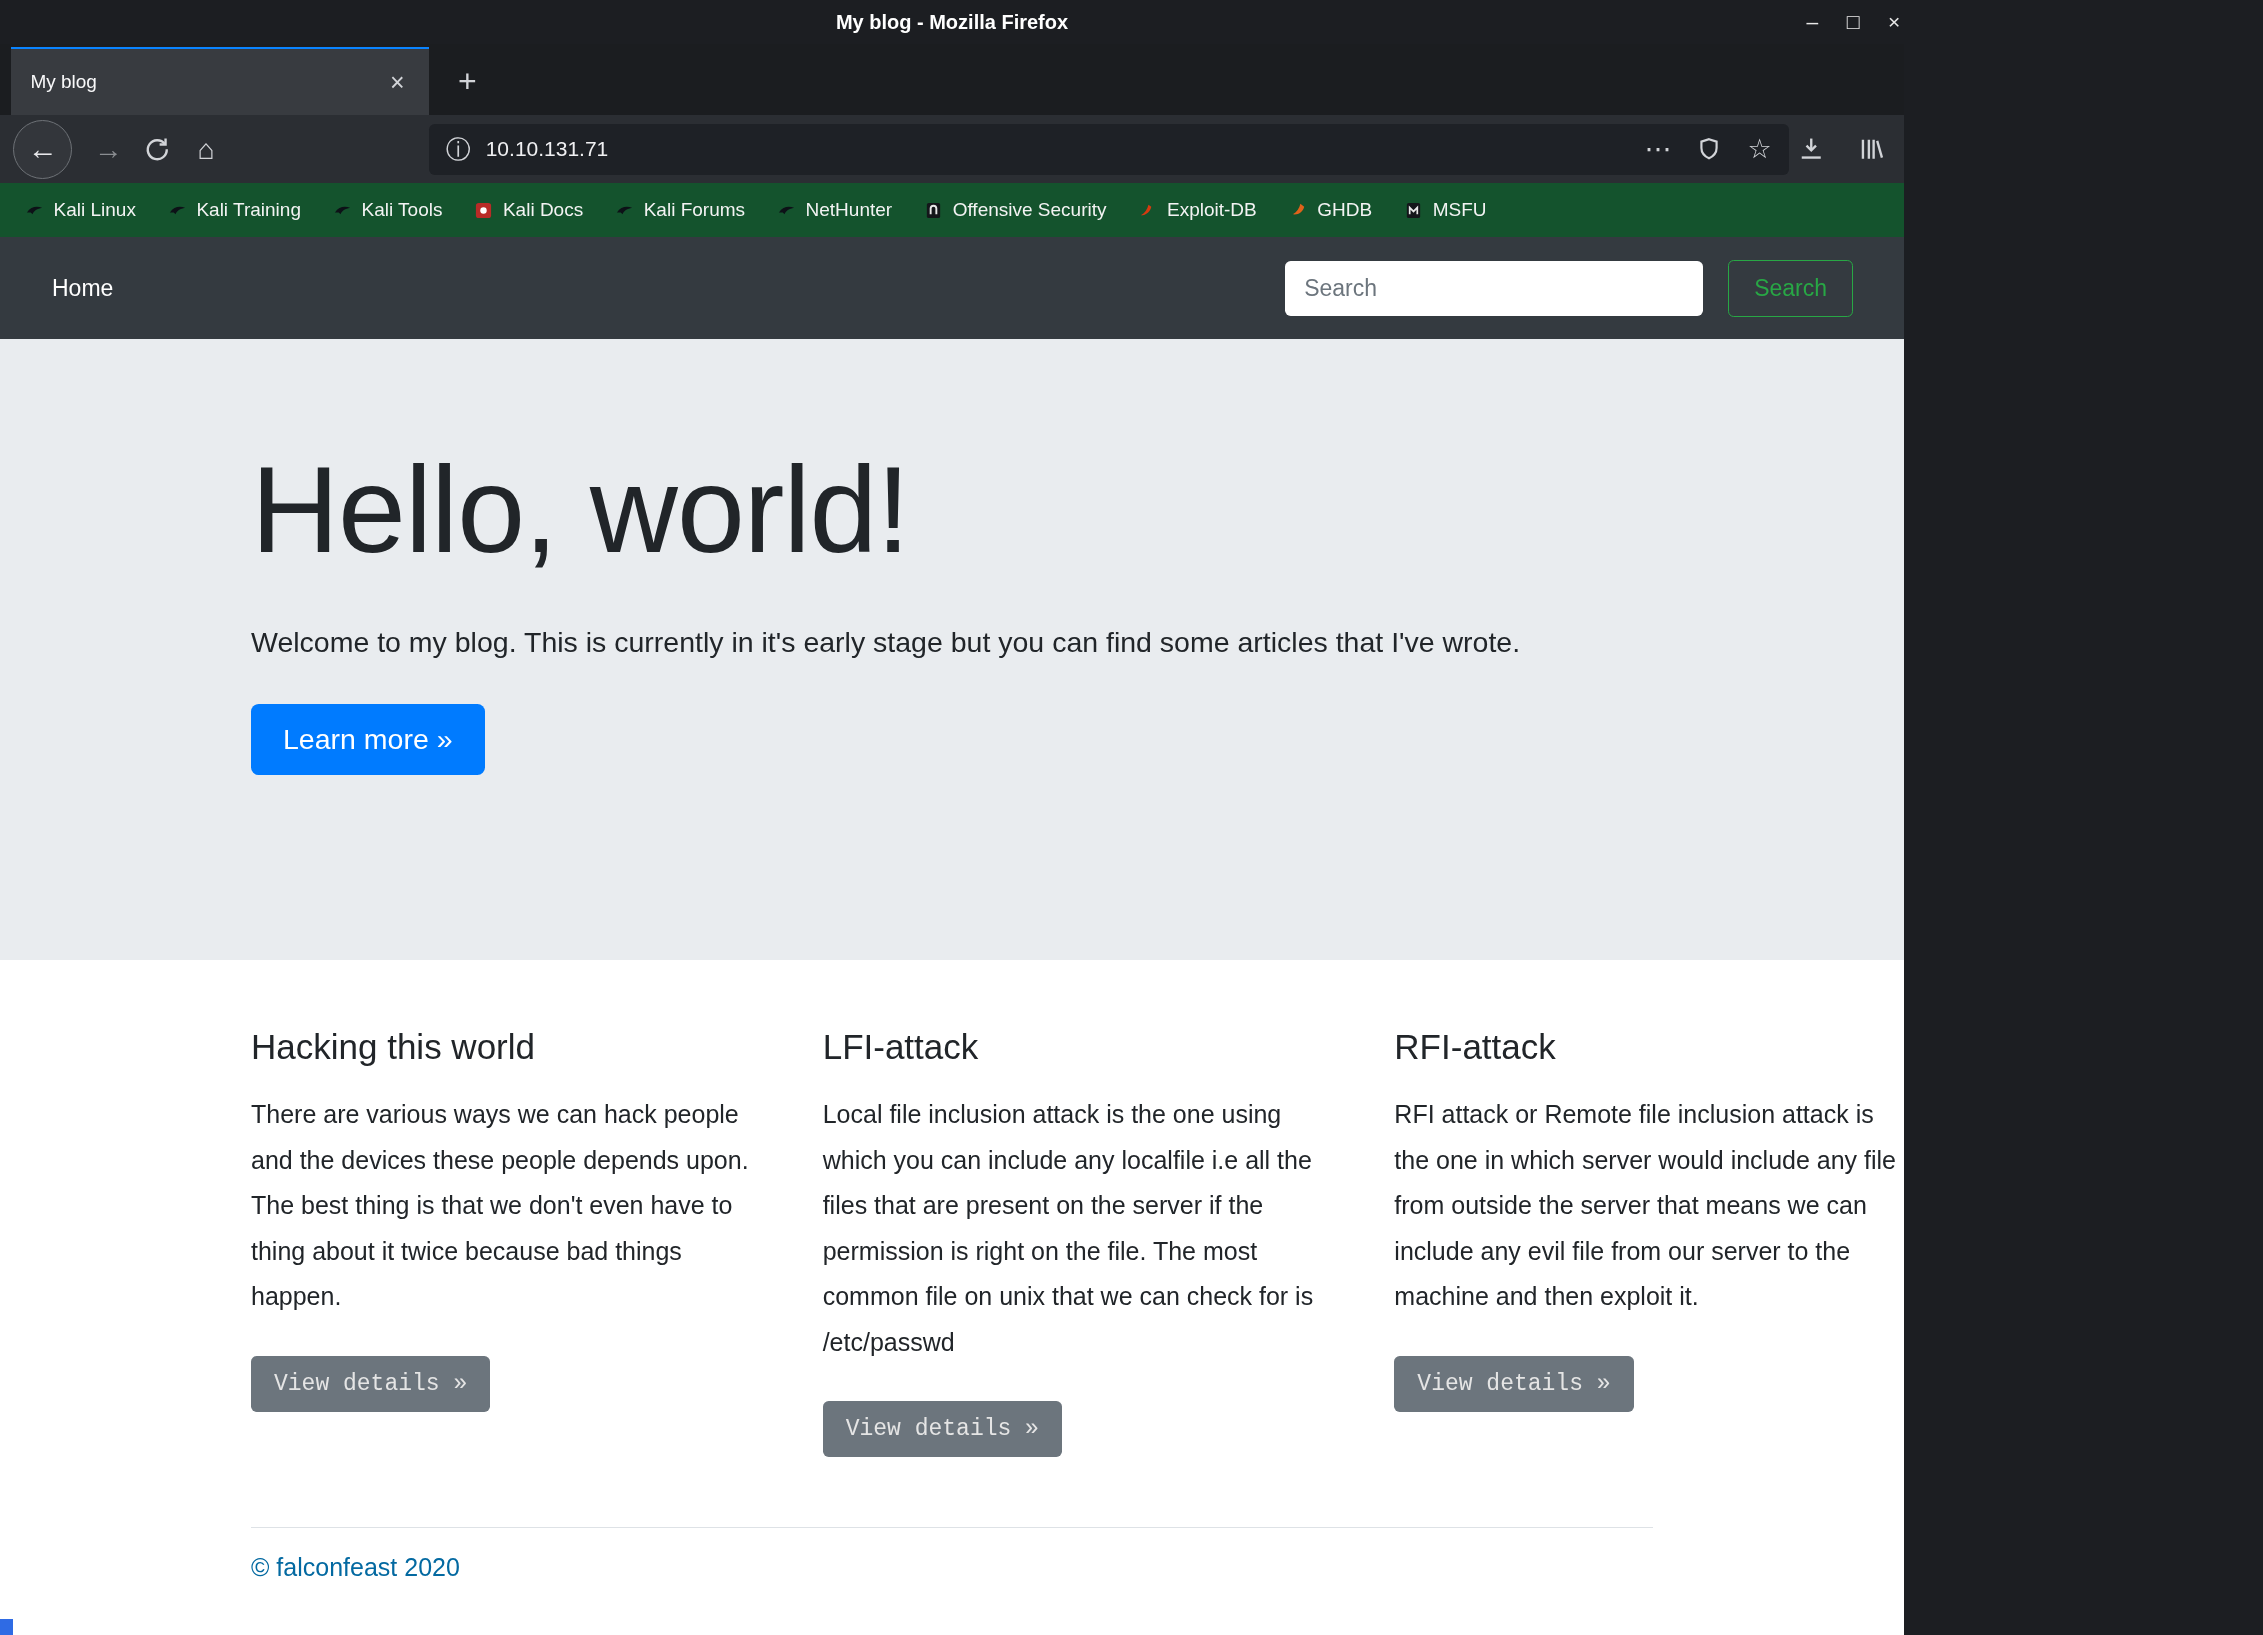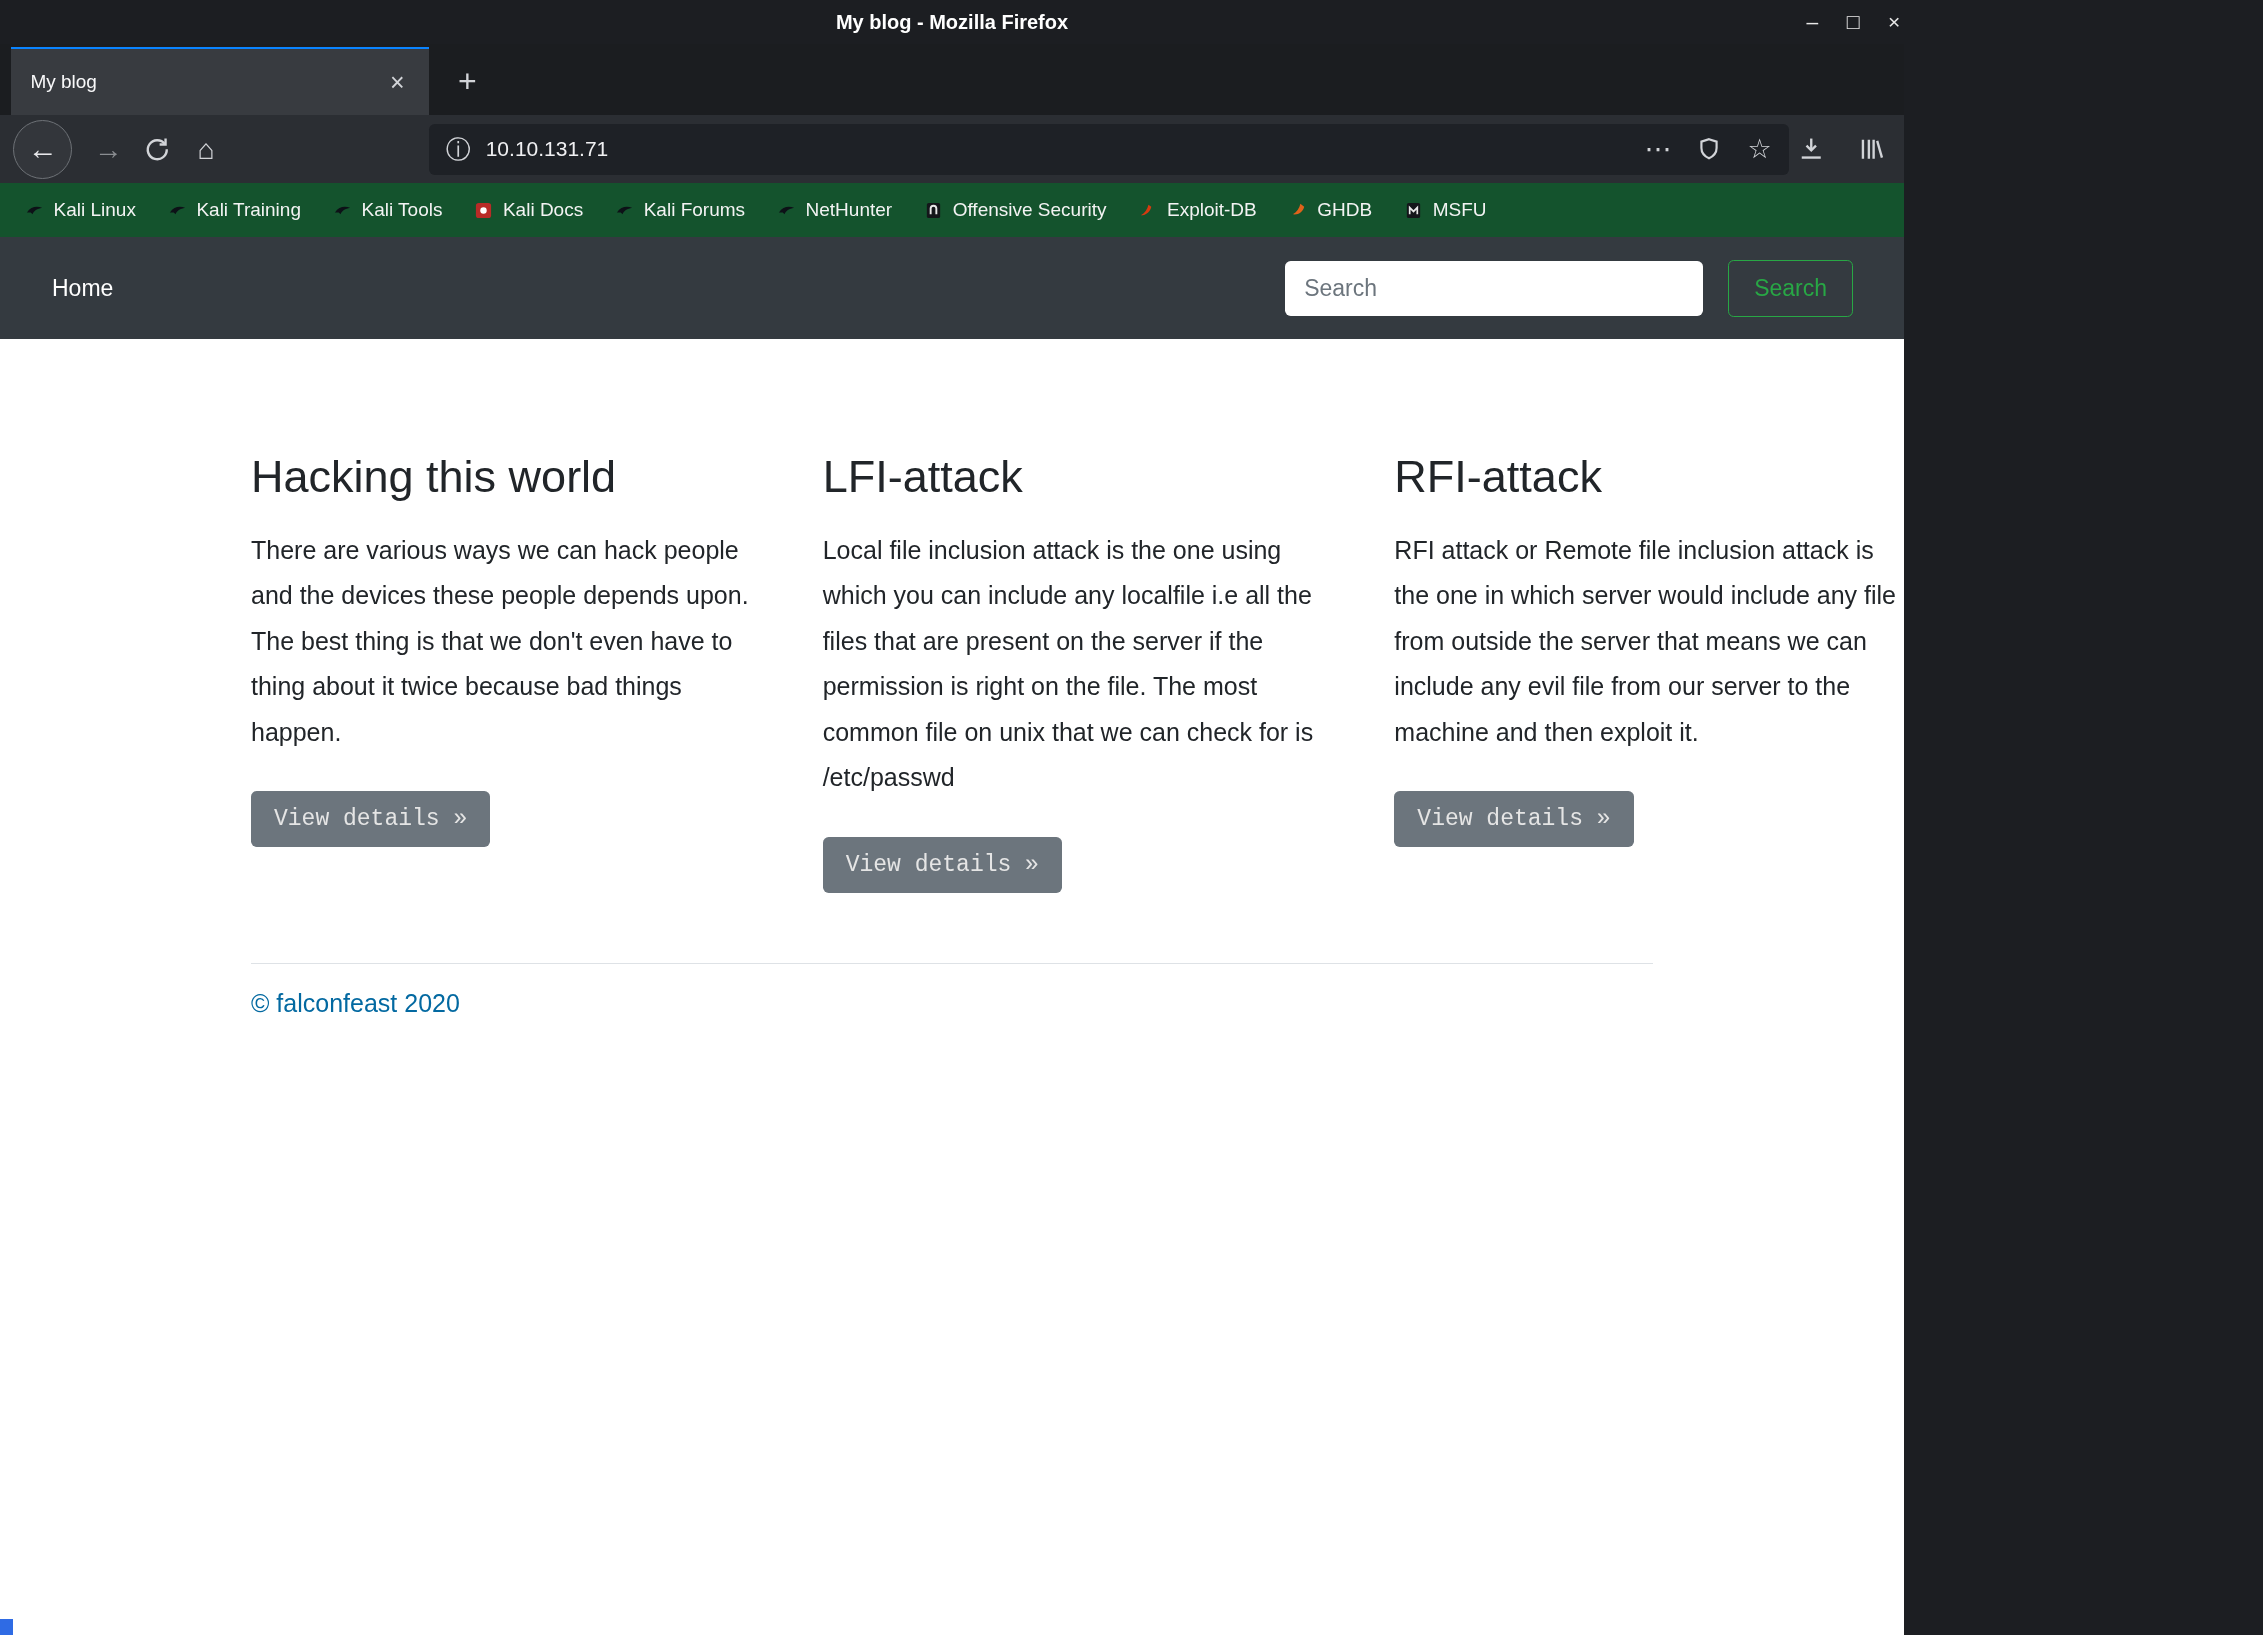--- a/index.html
+++ b/index.html
@@ -107,21 +107,21 @@
     display: inline-block; margin-top: 40px;
     background: #007bff; color: #ffffff;
     border: none; border-radius: 7.6px;
     padding: 19px 32px; font-size: 28.5px;
     font-family: "Liberation Sans", sans-serif; cursor: pointer;
   }
 
   .content { background: #ffffff; padding: 67px 0 0 251px; }
   .cols { display: flex; gap: 62px; }
   .col { width: 547px; }
-  .col h2 { font-size: 45px; font-weight: 500; color: #212529; line-height: 1.15; margin-bottom: 25px; margin-top: 45px; }
+  .col h2 { font-size: 35px; font-weight: 500; color: #212529; line-height: 1.15; margin-bottom: 25px; }
   .col p { font-size: 25px; color: #212529; line-height: 1.82; }
   .btn-secondary {
     display: inline-block; margin-top: 36px;
     background: #6c757d; color: #e5e5e5;
     border: none; border-radius: 5.7px;
     padding: 15px 23px; font-size: 23px;
     font-family: Liberation Mono, monospace; cursor: pointer;
   }
   .footer-hr { border: none; border-top: 1.9px solid #dee2e6; margin: 70px 251px 0 0; }
   .footer-text { margin-top: 25px; font-size: 25px; color: #0369a1; padding-bottom: 28.5px; }
@@ -312,20 +312,25 @@
   </div>
 
   <div class="page">
 
     <div class="site-nav">
       <span class="home-link">Home</span>
       <input class="search-input" type="text" placeholder="Search" style="">
       <button class="search-btn">Search</button>
     </div>
 
+    <div class="jumbotron">
+      <div class="jumbo-heading">Hello, world!</div>
+      <div class="jumbo-lead">Welcome to my blog. This is currently in it's early stage but you can find some articles that I've wrote.</div>
+      <button class="btn-primary">Learn more »</button>
+    </div>
 
     <div class="content">
       <div class="cols">
         <div class="col">
           <h2>Hacking this world</h2>
           <p>There are various ways we can hack people and the devices these people depends upon. The best thing is that we don't even have to thing about it twice because bad things happen.</p>
           <button class="btn-secondary">View details »</button>
         </div>
         <div class="col">
           <h2>LFI-attack</h2>

